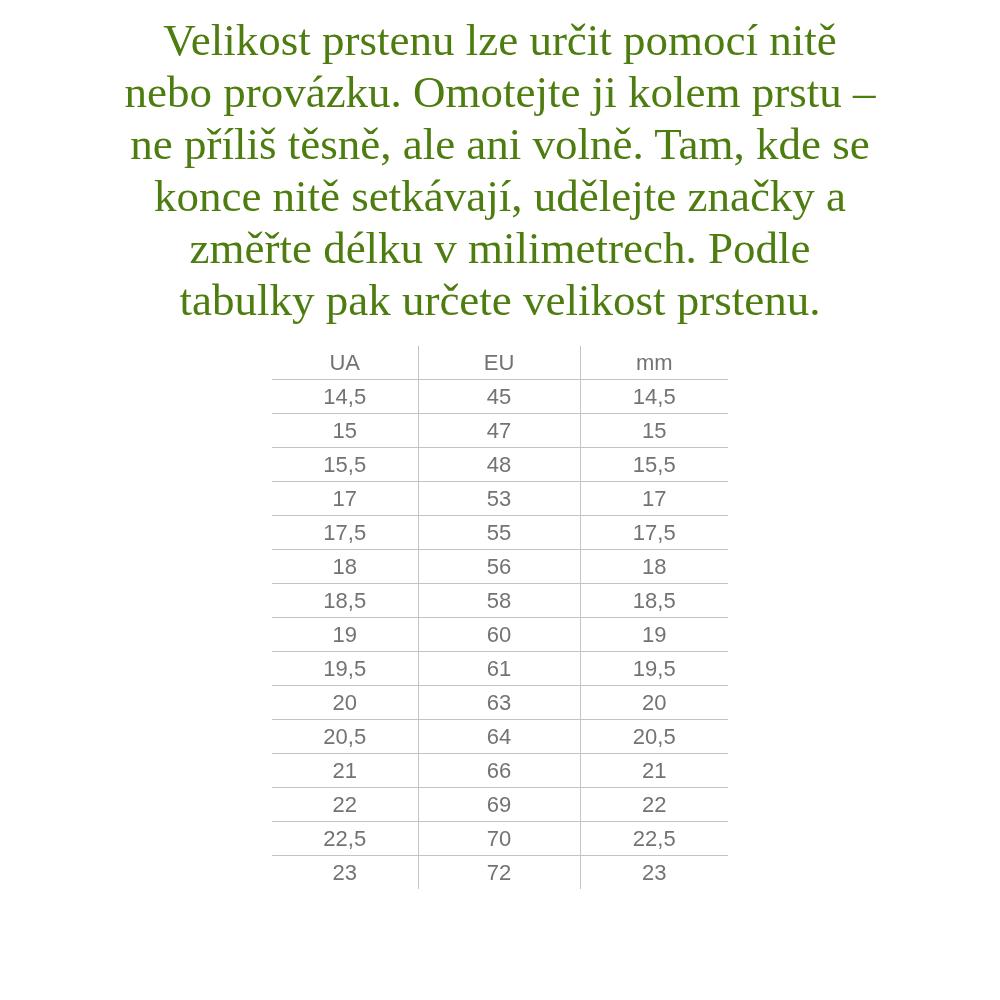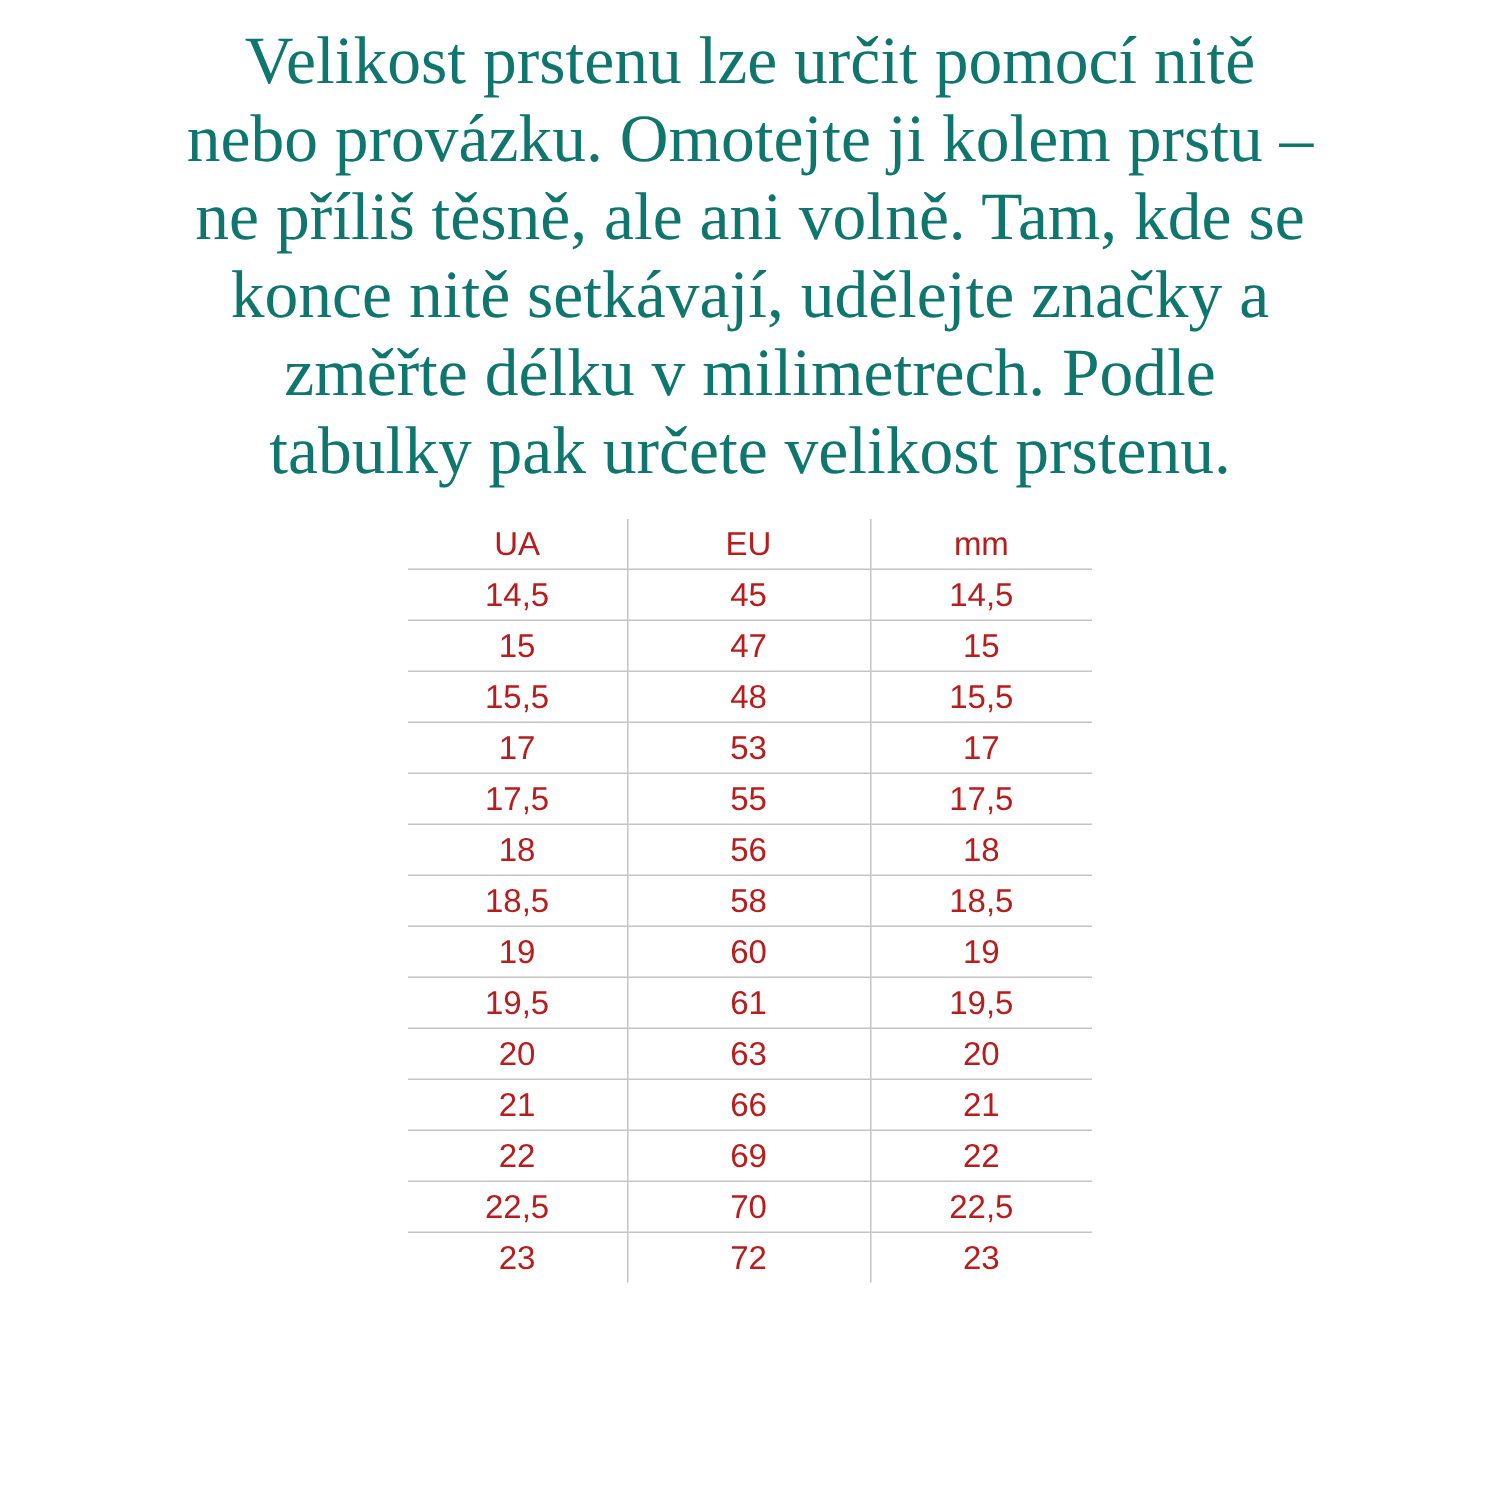--- a/index.html
+++ b/index.html
@@ -12,33 +12,33 @@
     height: 1000px;
     overflow: hidden;
     font-family: "Liberation Sans", sans-serif;
   }
   .intro {
     padding-top: 14px;
     text-align: center;
     font-family: "Liberation Serif", serif;
     font-size: 45px;
     line-height: 52px;
-    color: #0f766e;
+    color: #4d7c0f;
   }
   .intro .line {
     white-space: nowrap;
   }
   .size-table {
     margin: 20px auto 0 auto;
     border-collapse: collapse;
     table-layout: fixed;
     width: 456px;
     font-family: "Liberation Sans", sans-serif;
     font-size: 22px;
-    color: #b91c1c;
+    color: #737373;
   }
   .size-table col.c1 { width: 146px; }
   .size-table col.c2 { width: 162px; }
   .size-table col.c3 { width: 148px; }
   .size-table th, .size-table td {
     height: 33px;
     padding: 0;
     text-align: center;
     vertical-align: middle;
     font-weight: normal;
@@ -123,20 +123,25 @@
         <td>19,5</td>
         <td>61</td>
         <td>19,5</td>
       </tr>
       <tr>
         <td>20</td>
         <td>63</td>
         <td>20</td>
       </tr>
       <tr>
+        <td>20,5</td>
+        <td>64</td>
+        <td>20,5</td>
+      </tr>
+      <tr>
         <td>21</td>
         <td>66</td>
         <td>21</td>
       </tr>
       <tr>
         <td>22</td>
         <td>69</td>
         <td>22</td>
       </tr>
       <tr>

